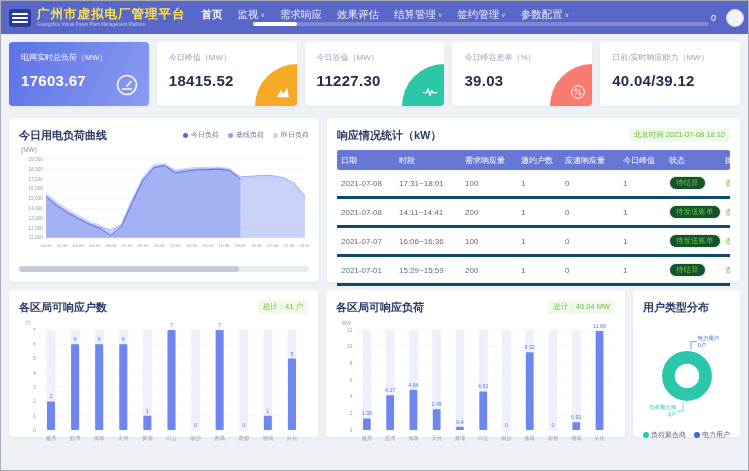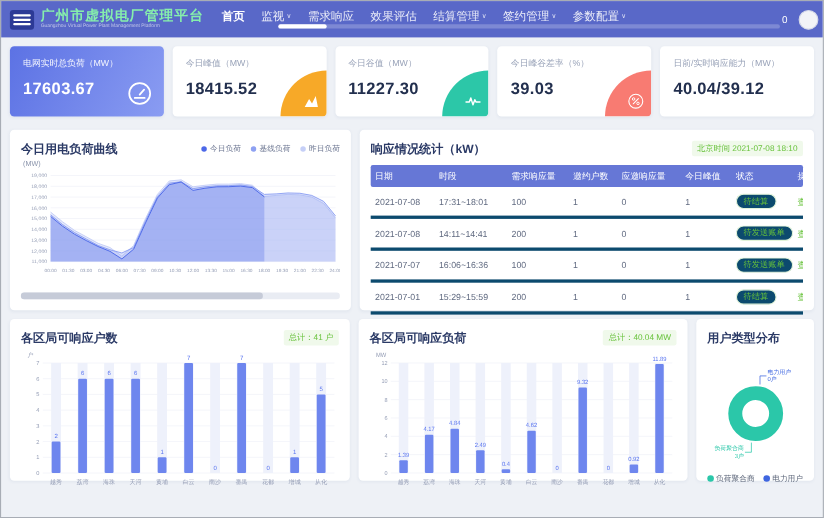--- a/index.html
+++ b/index.html
@@ -4,21 +4,21 @@
 <style>
   html,body{margin:0;padding:0;}
   body{width:749px;height:471px;font-family:"Liberation Sans","DejaVu Sans",sans-serif;background:#fff;}
   .app{width:747px;height:469px;border:1px solid #a8adb5;background:#eef1f6;overflow:hidden;position:relative;}
 
   
   header{height:33px;background:#5968c8;position:relative;display:flex;align-items:center;}
   .logo{display:flex;align-items:center;gap:6px;margin-left:8px;}
   .logo-icon{width:22px;height:18px;background:#2c3a96;border-radius:3px;display:flex;flex-direction:column;justify-content:center;gap:2px;padding:0 3px;box-sizing:border-box;}
   .logo-icon i{display:block;height:2px;background:#fff;border-radius:1px;}
-  .logo-text .t{color:#86efac;font-size:12.5px;font-weight:bold;letter-spacing:1px;line-height:13px;}
+  .logo-text .t{color:#fde047;font-size:12.5px;font-weight:bold;letter-spacing:1px;line-height:13px;}
   .logo-text .s{color:rgba(255,255,255,.6);font-size:5px;line-height:6px;transform:scale(.9);transform-origin:left;}
   nav{display:flex;align-items:center;gap:15px;margin-left:16px;margin-top:-6px;}
   .nav-item{color:rgba(255,255,255,.88);font-size:10.5px;cursor:pointer;white-space:nowrap;display:flex;align-items:center;gap:2px;}
   .nav-item.active{color:#fff;font-weight:bold;}
   .caret{font-size:6px;color:rgba(255,255,255,.8);}
   .nav-track{position:absolute;left:252px;top:21px;width:456px;height:4px;background:rgba(255,255,255,.22);border-radius:2px;}
   .nav-thumb{width:44px;height:4px;background:#fff;border-radius:2px;}
   .hdr-right{position:absolute;right:4px;top:0;height:33px;display:flex;align-items:center;gap:10px;}
   .notif{color:#fff;font-size:9px;cursor:pointer;}
   .avatar{width:16px;height:16px;border-radius:50%;background:#f2f3f7;border:1px solid #d5d9e8;cursor:pointer;}
@@ -52,21 +52,21 @@
   #chart-load{height:108px;}
   .chart svg{width:100%;height:100%;display:block;}
   .scroll{height:6px;background:#e9ecf3;border-radius:3px;margin-top:4px;cursor:pointer;}
   .scroll .thumb{width:76%;height:6px;background:#c6cbd8;border-radius:3px;}
 
   .table-panel{flex:1;}
   .tbl{margin-top:6px;}
   .trow{display:grid;grid-template-columns:58px 66px 56px 44px 58px 46px 56px 1fr;align-items:center;height:26px;border-bottom:3px solid #0c4a6e;font-size:8px;color:#606a80;}
   .trow span{padding-left:4px;white-space:nowrap;overflow:hidden;}
   .trow.thead{background:#6677d6;color:#fff;height:20px;border-radius:2px;border-bottom:none;font-size:8px;}
-  .pill{font-style:normal;display:inline-block;background:#0c4a6e;border:1px solid #e1f3d8;color:#67c23a;font-size:7.5px;padding:1px 6px;border-radius:9px;}
+  .pill{font-style:normal;display:inline-block;background:#14532d;border:1px solid #e1f3d8;color:#67c23a;font-size:7.5px;padding:1px 6px;border-radius:9px;}
   .link{color:#67c23a;cursor:pointer;}
 
   .bars-panel-1{width:310px;}
   .bars-panel-2{width:300px;}
   .bchart{height:136px;margin-top:2px;}
   .donut-panel{flex:1;}
   #chart-donut{height:108px;margin-top:4px;}
   .dlegend{display:flex;justify-content:center;gap:8px;align-items:center;margin-top:2px;}
   .dlegend .li{display:flex;align-items:center;gap:2px;font-size:7px;color:#5a6478;white-space:nowrap;}
   .dlegend .dot{width:6px;height:6px;border-radius:50%;display:inline-block;}

